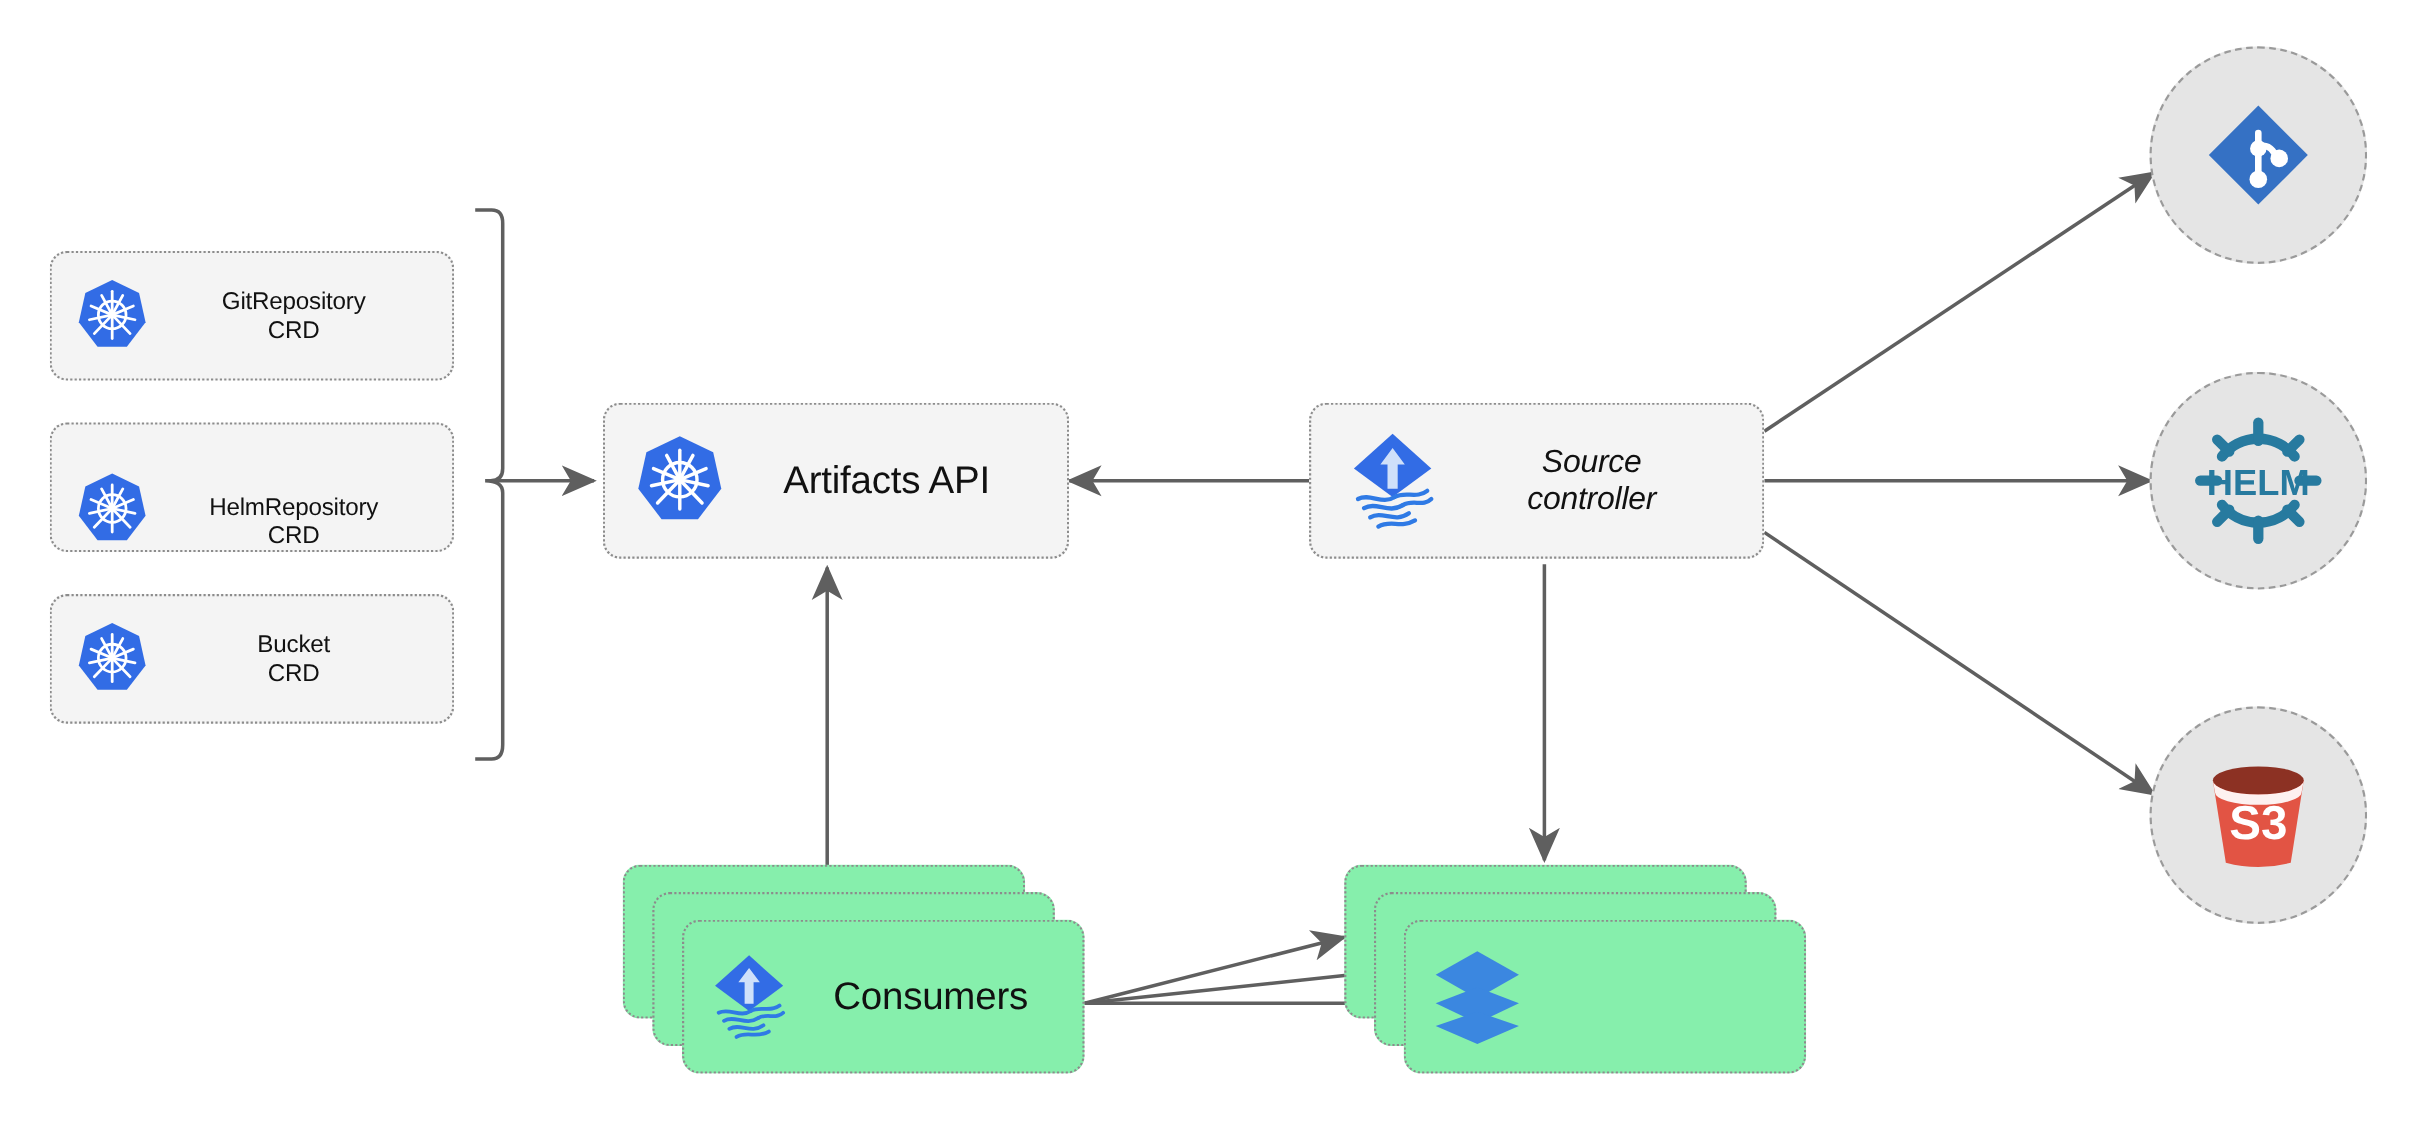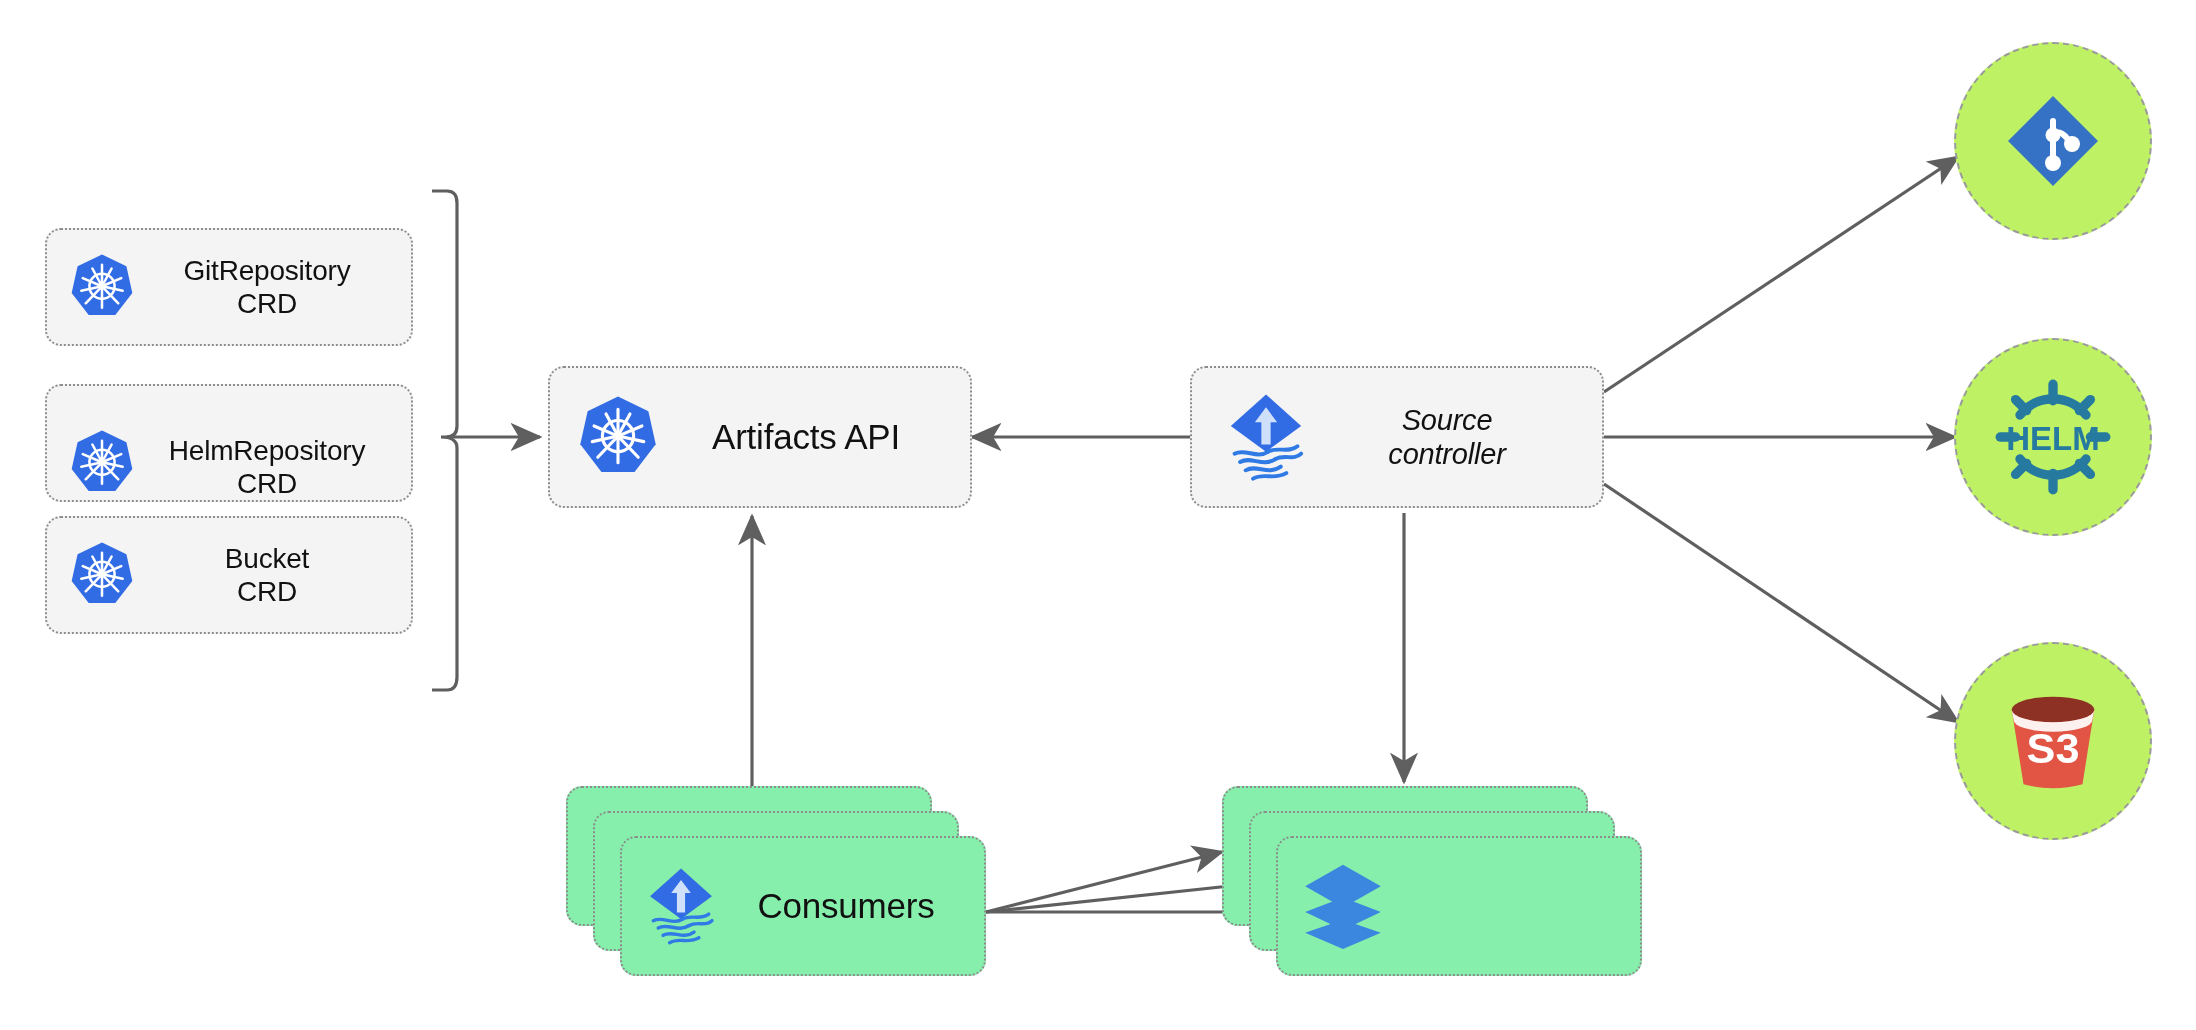--- a/index.html
+++ b/index.html
@@ -10,21 +10,21 @@
   .node{position:absolute;box-sizing:border-box;}
   .card{
     background:#f4f4f4;
     border:2.5px dotted #8c8c8c;
     border-radius:16px;
     display:flex;align-items:center;
     box-sizing:border-box;
   }
   .card-label{
     color:#111111;
-    font-size:28px;
+    font-size:22px;
     line-height:1.18;
     text-align:center;
     flex:1;
     letter-spacing:-0.2px;
   }
   .card-icon{flex:0 0 auto;display:flex;align-items:center;justify-content:center;}
 
   
   .stack{position:absolute;}
   .stack .layer{
@@ -33,21 +33,21 @@
     border:2.5px dotted #8c8c8c;
     border-radius:16px;
     box-sizing:border-box;
   }
 
   
   .circle{
     position:absolute;
     border:2.5px dashed #9a9a9a;
     border-radius:50%;
-    background:#bef264;
+    background:#e5e5e5;
     display:flex;align-items:center;justify-content:center;
     box-sizing:border-box;
   }
   svg{display:block;overflow:visible;}
 </style>
 </head>
 <body>
 
 <div id="canvas">
 
@@ -127,21 +127,21 @@
             <line x1="50" y1="49" x2="50" y2="78"></line>
         </g>
       </svg>
     </span>
     <span class="card-label">
       <span>HelmRepository</span><br>
       <span>CRD</span>
     </span>
   </div>
 
-  <div class="node card" style="left:45px;top:516px;width:368px;height:118px;padding:0 16px 0 18px;">
+  <div class="node card" style="left:45px;top:540px;width:368px;height:118px;padding:0 16px 0 18px;">
     <span class="card-icon">
       <svg width="74" height="74" viewBox="0 0 100 100">
         <polygon points="50,6 83,22 91,58 68,88 32,88 9,58 17,22" fill="#326CE5"></polygon>
         <g fill="none" stroke="#ffffff" stroke-width="3.4" stroke-linecap="round">
           <circle cx="50" cy="49" r="17"></circle>
           <circle cx="50" cy="49" r="4.4" fill="#ffffff" stroke="none"></circle>
           <line x1="50" y1="49" x2="50" y2="20"></line>
             <line x1="50" y1="49" x2="76" y2="38"></line>
           <line x1="50" y1="49" x2="72" y2="72"></line>
             <line x1="50" y1="49" x2="28" y2="72"></line>

